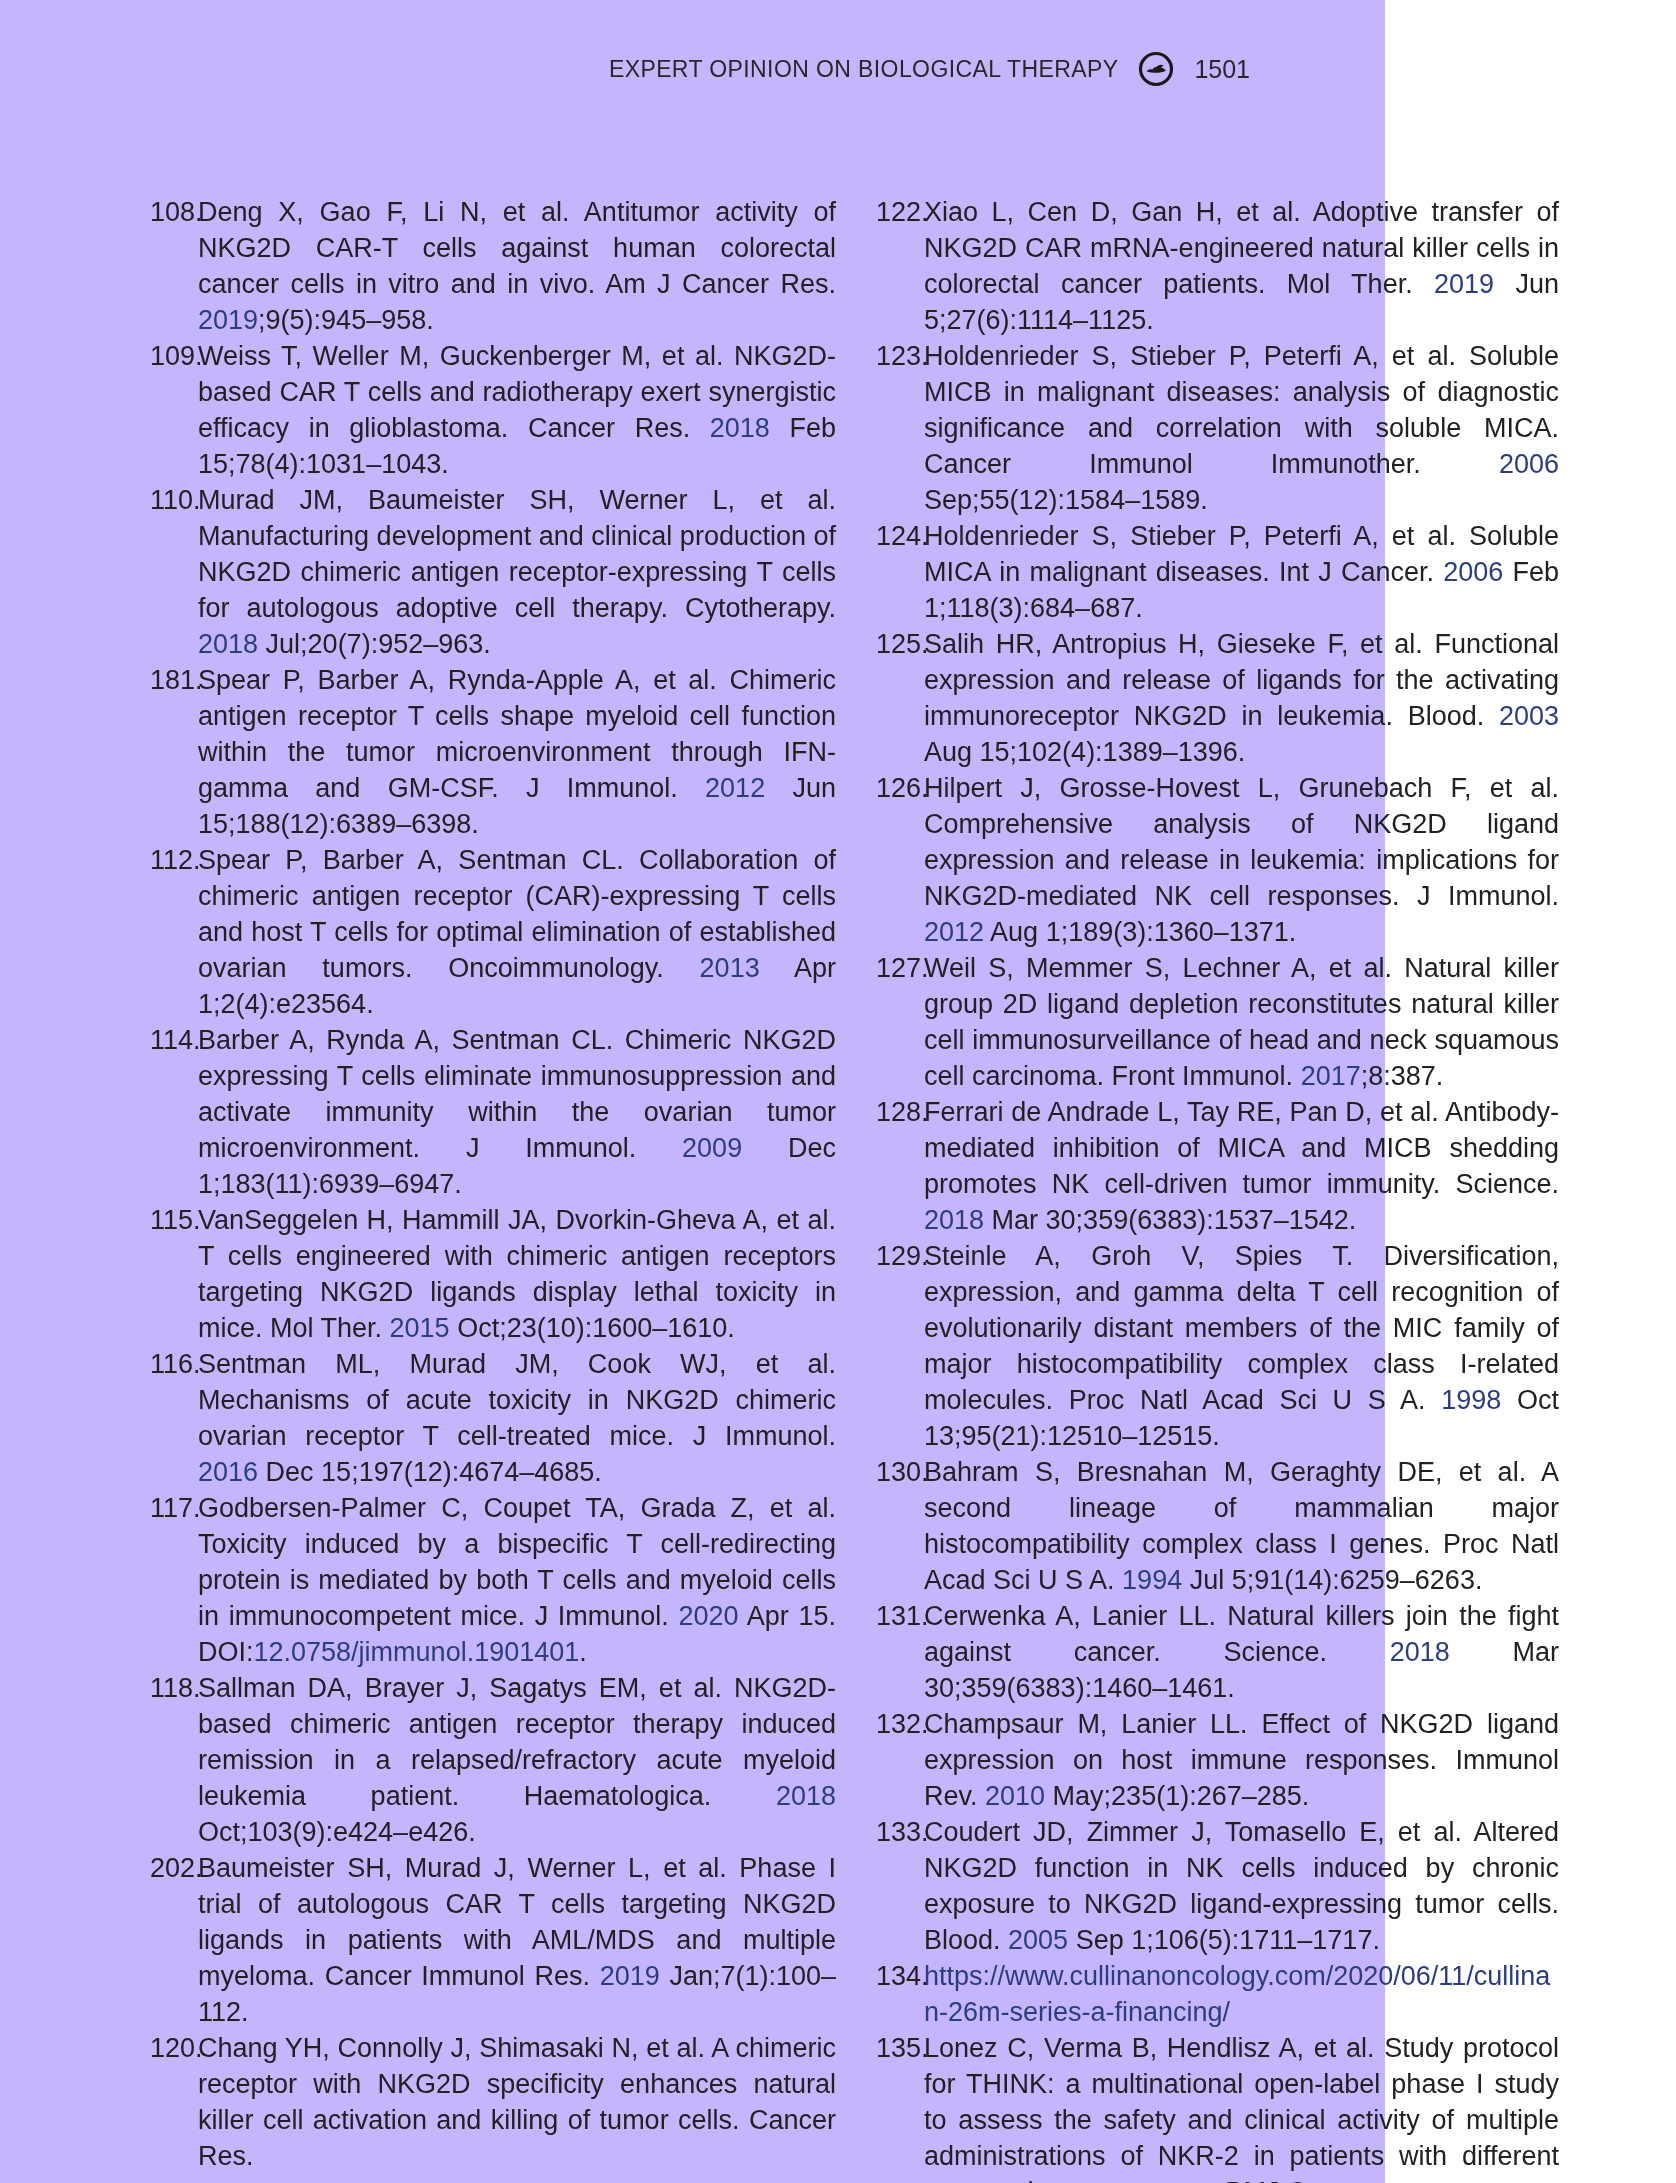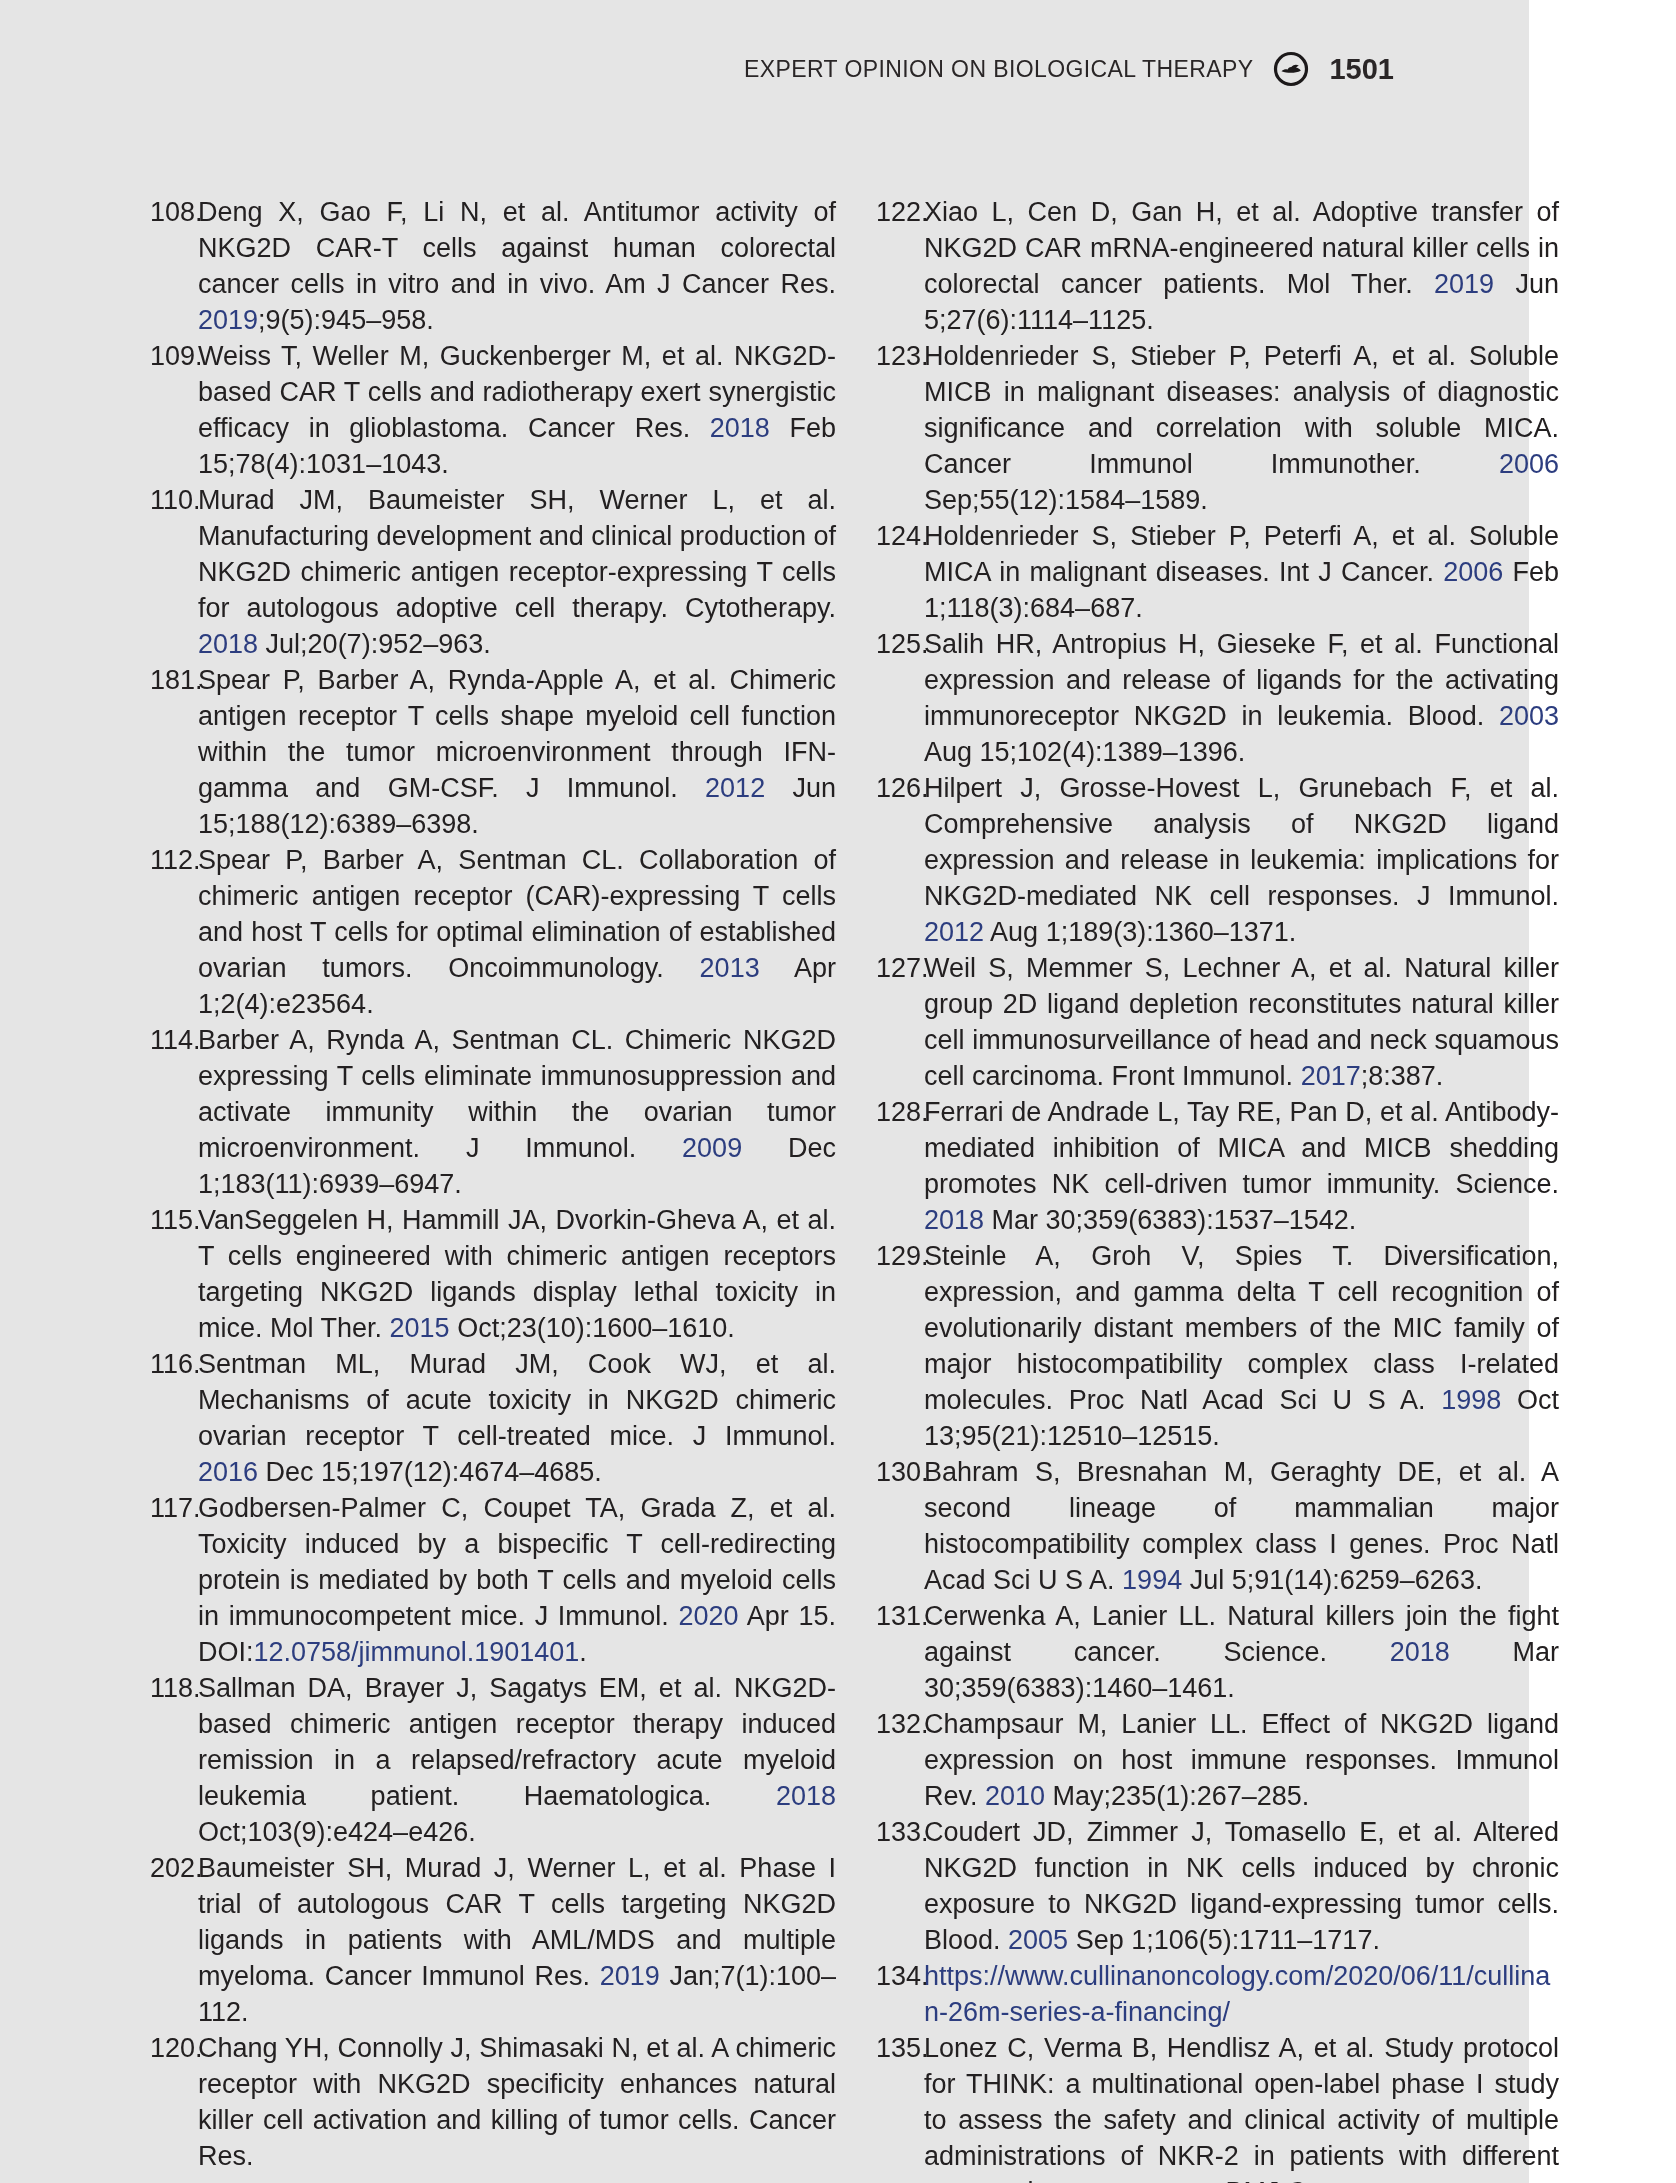--- a/index.html
+++ b/index.html
@@ -6,46 +6,45 @@
     margin: 0;
     padding: 0;
     background: #ffffff;
     width: 1676px;
     height: 2183px;
     overflow: hidden;
     font-family: "Liberation Sans", sans-serif;
   }
   .page {
     position: relative;
-    width: 1529px;
+    width: 1385px;
     height: 2183px;
-    background: #e5e5e5;
+    background: #c4b5fd;
   }
   .header {
     position: absolute;
     top: 50px;
     right: 135px;
     display: flex;
     align-items: center;
     gap: 19px;
   }
   .journal {
     font-size: 23px;
     letter-spacing: 0.4px;
     color: #2a2627;
     white-space: nowrap;
   }
   .logo {
     display: inline-flex;
     align-items: center;
   }
   .pagenum {
-    font-size: 29px;
+    font-size: 25px;
     color: #2a2627;
-    font-weight: bold;
   }
   .content {
     position: absolute;
     left: 150px;
     top: 194px;
     width: 1409px;
     display: grid;
     grid-template-columns: 686px 683px;
     column-gap: 40px;
     align-items: start;

